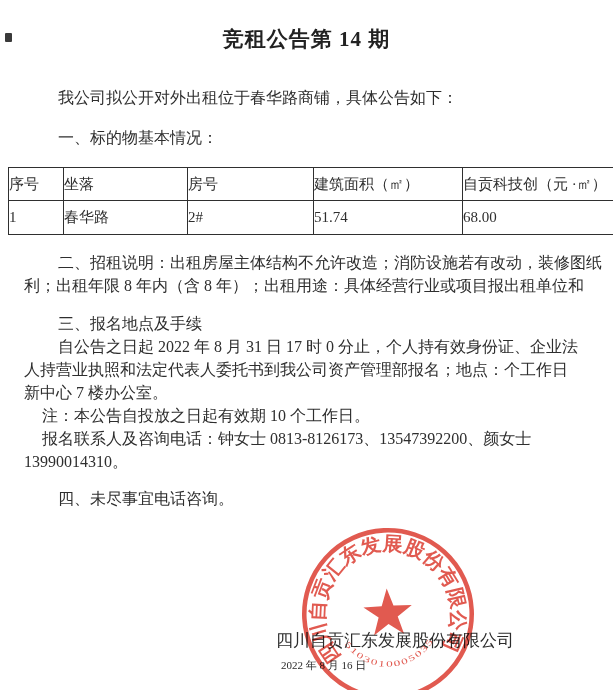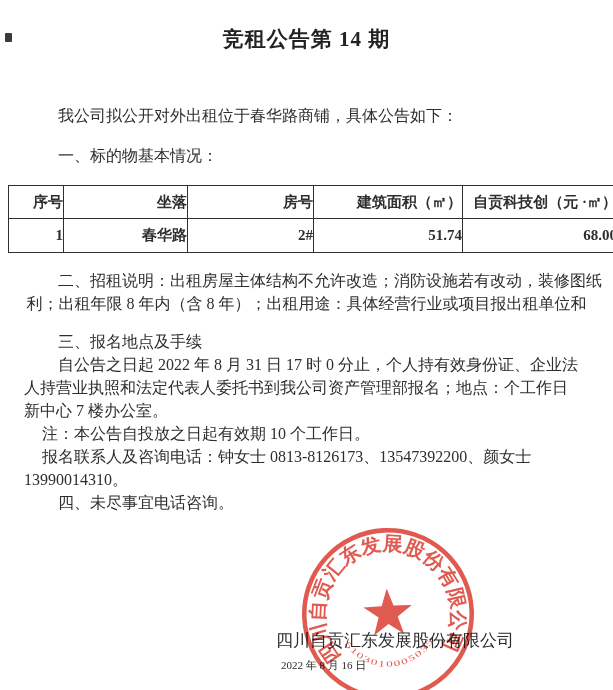--- a/index.html
+++ b/index.html
@@ -19,42 +19,42 @@
     text-align:center;
     font-size:21px;
     font-weight:bold;
     line-height:30px;
     letter-spacing:1px;
     color:#222;
   }
   .line{font-size:16px;line-height:23px;white-space:nowrap;}
   .ind2{text-indent:34px;}
   .ind1{text-indent:18px;}
-  .intro{margin-top:50px;}
+  .intro{margin-top:32px;}
   .sec1{margin-top:17px;}
   table.lease{
     margin-top:18px;
     margin-left:-16px;
     border-collapse:collapse;
     table-layout:fixed;
     width:609px;
     font-size:15px;
   }
   table.lease th,table.lease td{
     border:1px solid #2f2f2f;
-    text-align:right;
-    font-weight:bold;
+    text-align:left;
+    font-weight:normal;
     padding:0;
     overflow:hidden;
   }
   table.lease th{height:32px;}
   table.lease td{height:33px;}
-  .sec2{margin-top:16px;text-align:center;}
+  .sec2{margin-top:16px;}
   .sec3{margin-top:15px;}
-  .sec4{}
+  .sec4{margin-top:14px;}
   .signature{
     position:absolute;
     left:276px;
     top:605px;
     font-size:17px;
     line-height:24px;
     color:#2b2b2b;
   }
   .signature .date{padding-left:5px;font-size:11px;}
   .stamp{

